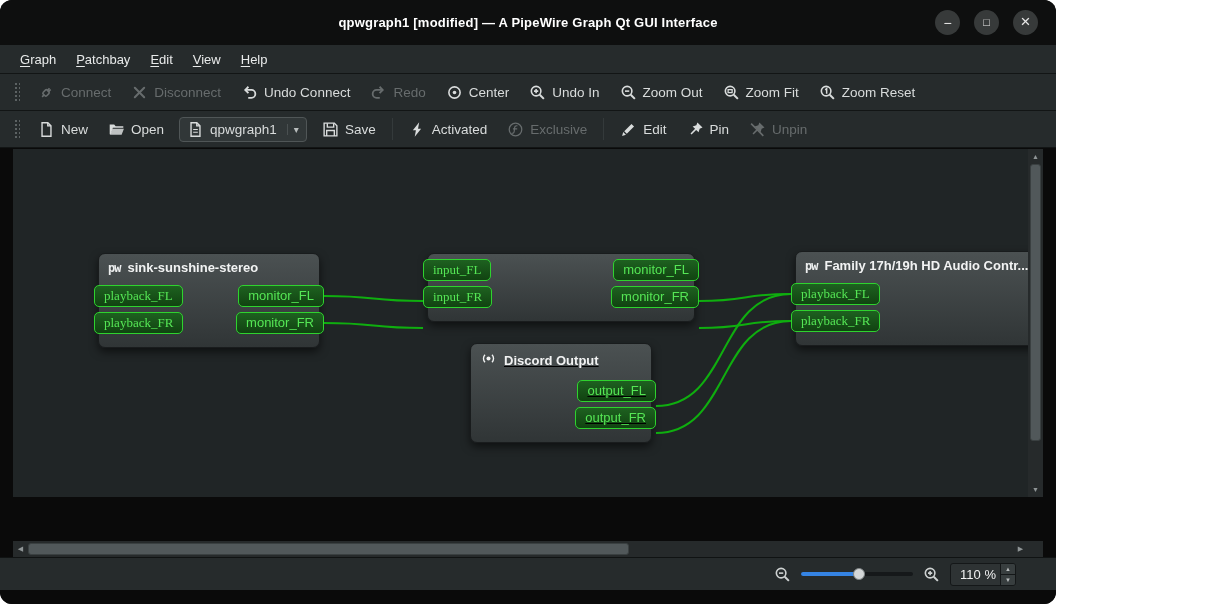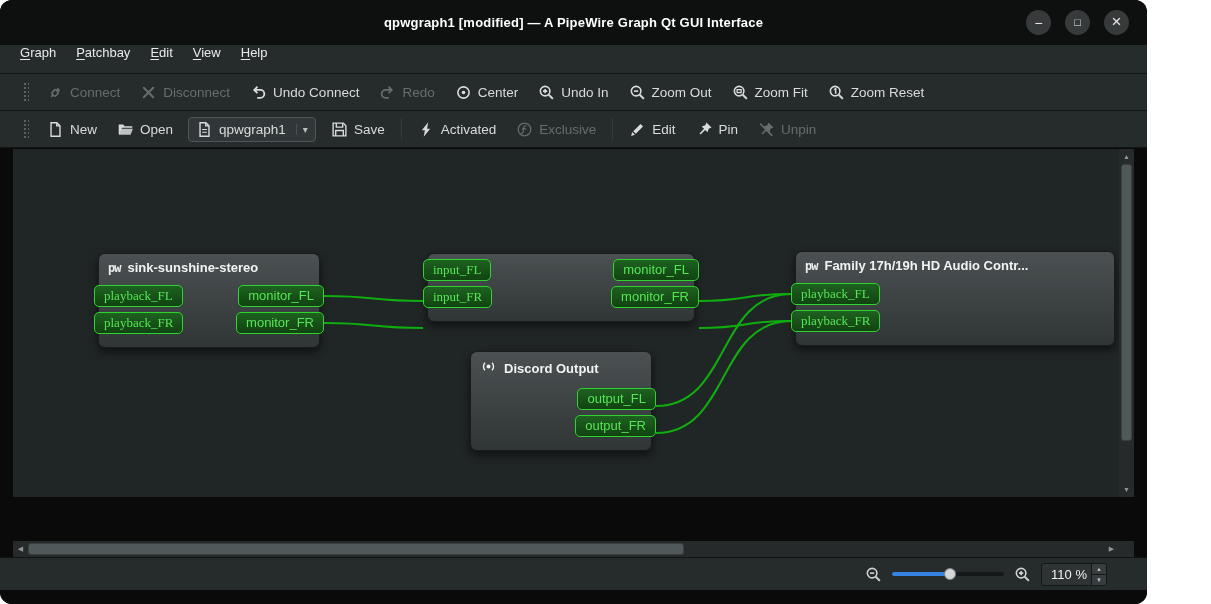--- a/index.html
+++ b/index.html
@@ -1,19 +1,19 @@
 <!DOCTYPE html>
 <html style="--edge-green: #0fae0f; --port-text: #55e655; --port-border: #2ed32e; --port-bg-top: #1e6120; --port-bg-bot: #114311; --slider-blue: #3584e4;"><head>
 <meta charset="utf-8">
 <style>
   * { box-sizing: border-box; margin: 0; padding: 0; }
   body { background: #ffffff; font-family: "Liberation Sans", sans-serif; }
 
   .window {
-    width: 1147px; height: 604px;
+    width: 1056px; height: 604px;
     border-radius: 12px; overflow: hidden;
     background: #0a0a0a;
     display: flex; flex-direction: column;
     position: relative;
   }
 
   
   .titlebar {
     height: 45px; background: #0e0f0f; position: relative;
     display: flex; align-items: center; flex: 0 0 auto;
@@ -34,28 +34,28 @@
   .win-btn.maximize span { font-size: 11px; margin-top: -1px; }
   .win-btn.close span { font-size: 17px; margin-top: -2px; }
 
   
   .menubar {
     height: 29px; background: #262b2c; border-bottom: 1px solid #121515;
     display: flex; align-items: stretch; padding-left: 10px; flex: 0 0 auto;
   }
   .menu-item {
     color: #e8eaea; font-size: 13px; padding: 0 10px;
-    display: flex; 
+    display: flex; align-items: center;
   }
   .menu-item u { text-underline-offset: 2px; }
 
   
   .toolbar {
     height: 37px; background: #262b2c; border-bottom: 1px solid #121515;
-    display: flex; align-items: center; padding: 0 18px; flex: 0 0 auto; gap: 2px;
+    display: flex; align-items: center; padding: 0 9px; flex: 0 0 auto; gap: 2px;
   }
   .grip {
     width: 7px; height: 22px; margin: 0 7px 0 4px;
     background-image: radial-gradient(#5c6263 1px, transparent 1.3px);
     background-size: 4px 4px; background-position: 1px 1px;
   }
   .tb-sep { width: 1px; height: 22px; background: #171b1b; border-right: 1px solid #343a3b; margin: 0 5px; }
   .tb-btn {
     display: flex; align-items: center; gap: 6px;
     padding: 5px 9px; border-radius: 3px;
@@ -430,21 +430,21 @@
             </div>
             <div class="port-row">
               <span class="port in">playback_FL</span>
               <span class="port-spacer"></span>
             </div>
             <div class="port-row">
               <span class="port in">playback_FR</span>
               <span class="port-spacer"></span>
             </div>
           </div>
-          <div class="node" style="left: 457px; top: 202px; width: 182px;">
+          <div class="node" style="left: 457px; top: 194px; width: 182px; text-decoration: underline;">
             <div class="node-title">
               <span class="tb-icon"><svg viewBox="0 0 16 16" width="17" height="17">
                   <g stroke="currentColor" fill="none" stroke-width="1.3">
                     <circle cx="8" cy="8" r="1.9" fill="currentColor" stroke="none"></circle>
                     <path d="M4.7 4.5a5 5 0 0 0 0 7M11.3 4.5a5 5 0 0 1 0 7"></path>
                   </g>
                 </svg></span>
               <span>Discord Output</span>
             </div>
             <div class="port-row">

